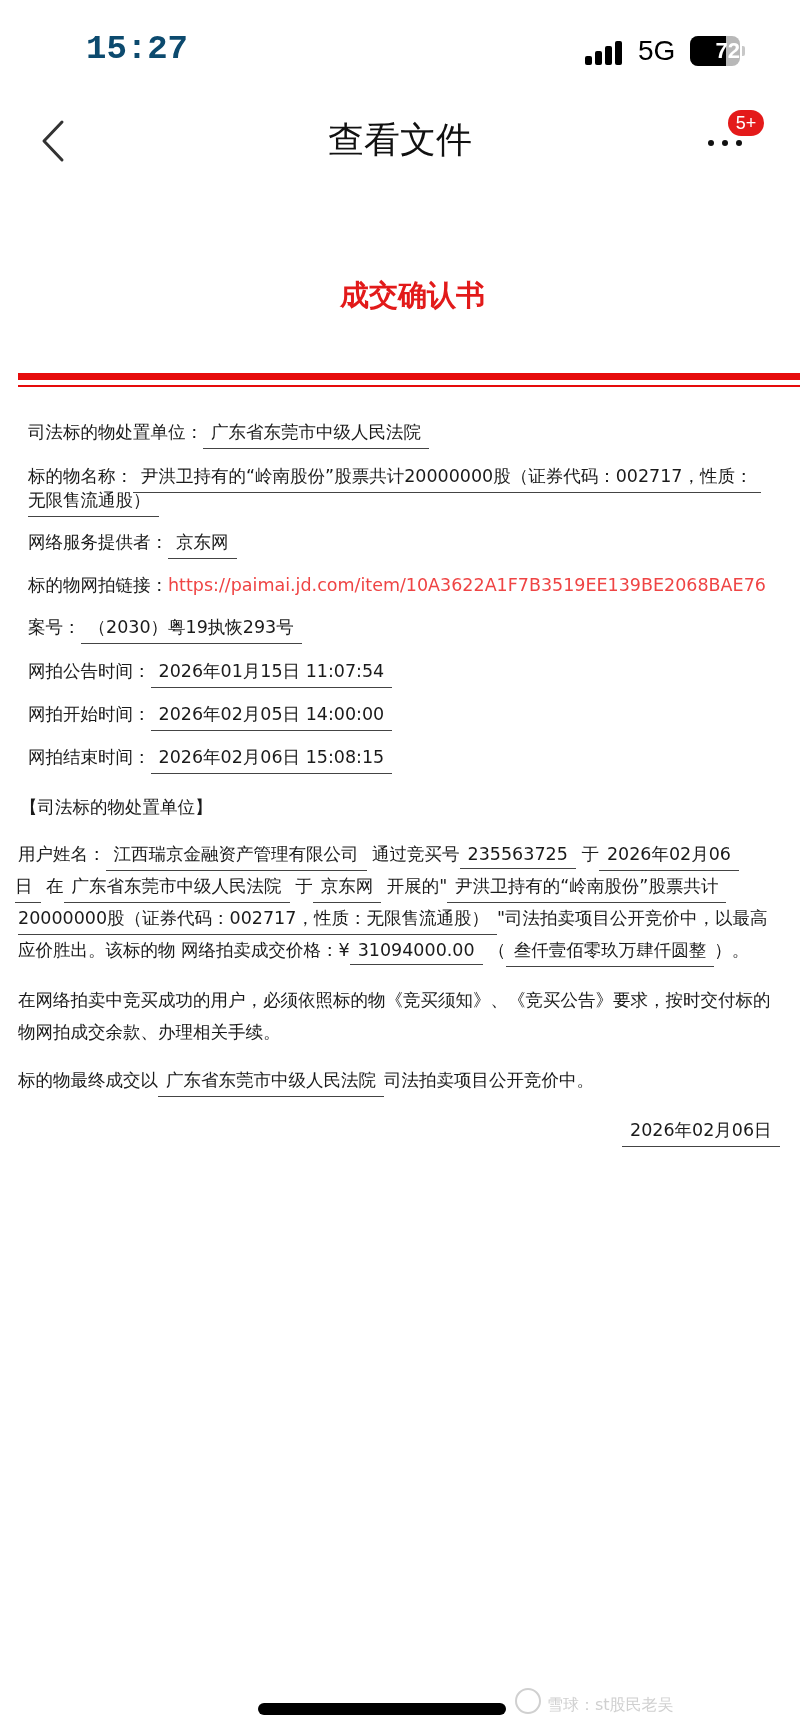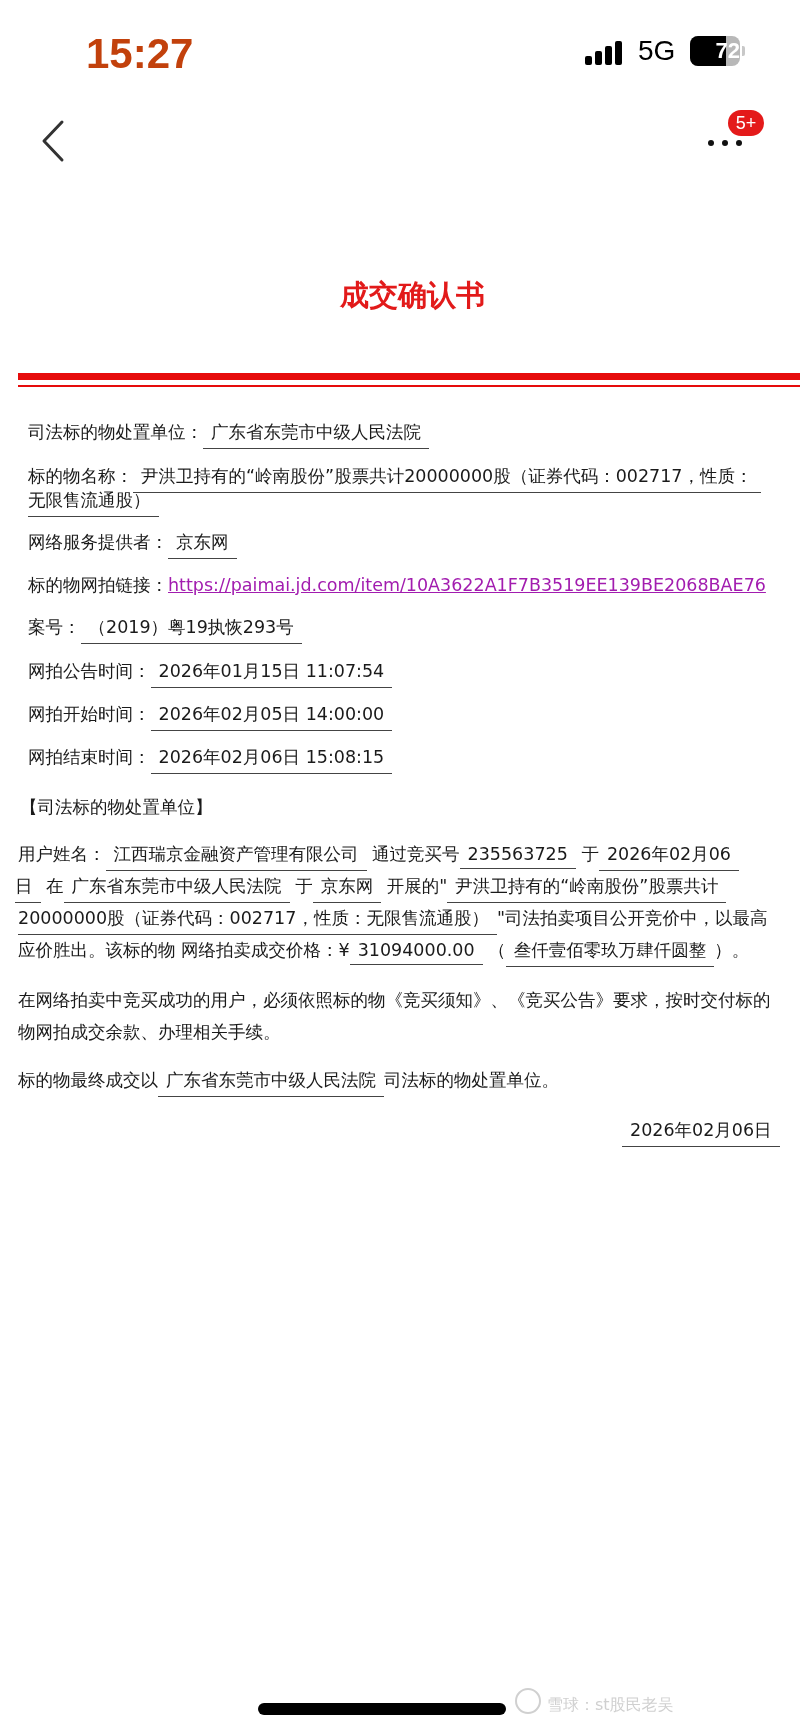--- a/index.html
+++ b/index.html
@@ -1,21 +1,21 @@
 <!DOCTYPE html>
 <html><head>
 <meta charset="utf-8">
 <style>
   * { box-sizing: border-box; margin: 0; padding: 0; }
   html, body { width: 800px; height: 1731px; background: #ffffff; overflow: hidden; }
   body { position: relative; font-family: "DejaVu Sans", "Liberation Sans", sans-serif; color: #111; }
 
   
   .status-bar { position: absolute; top: 0; left: 0; width: 800px; height: 100px; }
-  .status-time { position: absolute; left: 86px; top: 30px; font-size: 42px; font-weight: bold; font-family: Liberation Sans, sans-serif; letter-spacing: 0px; color: #c2410c; }
+  .status-time { position: absolute; left: 86px; top: 30px; font-size: 34px; font-weight: bold; font-family: Liberation Mono, monospace; letter-spacing: 0px; color: #0c4a6e; }
   .signal { position: absolute; left: 585px; top: 41px; width: 40px; height: 24px; }
   .signal i { position: absolute; bottom: 0; width: 7px; background: #000; border-radius: 2px; }
   .net { position: absolute; left: 638px; top: 35px; font-size: 28px; font-family: "Liberation Sans", sans-serif; color: #000; }
   .battery { position: absolute; left: 690px; top: 36px; width: 50px; height: 30px; border-radius: 8px; background: #b8b8b8; overflow: hidden; }
   .battery .fill { position: absolute; left: 0; top: 0; width: 36px; height: 30px; background: #000; }
   .battery .level { position: absolute; left: 0; top: 0; width: 50px; height: 30px; line-height: 30px; text-align: right; font-size: 22px; font-weight: bold; color: #fff; font-family: "Liberation Sans", sans-serif; }
   .battery-tip { position: absolute; left: 742px; top: 46px; width: 3px; height: 10px; background: #c8c8c8; border-radius: 0 2px 2px 0; }
 
   
   .nav-bar { position: absolute; top: 100px; left: 0; width: 800px; height: 80px; }
@@ -26,21 +26,21 @@
   .badge { position: absolute; left: 728px; top: 110px; min-width: 36px; height: 26px; padding: 0 5px; border-radius: 13px; background: #e41a1a; color: #fff; font-size: 18px; line-height: 26px; text-align: center; font-family: "Liberation Sans", sans-serif; }
 
   
   .doc-title { position: absolute; top: 276px; left: 0; width: 825px; text-align: center; font-size: 29px; font-weight: bold; color: #e21a1a; }
   .rule-thick { position: absolute; left: 18px; top: 373px; width: 782px; height: 7px; background: #e60c0c; }
   .rule-thin { position: absolute; left: 18px; top: 385px; width: 782px; height: 2px; background: #e60c0c; }
 
   .doc { position: absolute; left: 0; top: 0; width: 800px; font-size: 17.5px; color: #1a1a1a; }
   .line { position: absolute; white-space: nowrap; }
   .u { display: inline-block; border-bottom: 1.5px solid #444; padding: 0 8px 4px 8px; }
-  .link { color: #a21caf; text-decoration: underline; cursor: pointer; }
+  .link { color: #ef4444; cursor: pointer; }
 
   .home-indicator { position: absolute; left: 258px; top: 1703px; width: 248px; height: 12px; border-radius: 6px; background: #000; }
   .watermark { position: absolute; left: 515px; top: 1688px; font-size: 16px; color: #d0d0d0; white-space: nowrap; }
   .wm-logo { display: inline-block; width: 26px; height: 26px; border: 2px solid #d0d0d0; border-radius: 50%; vertical-align: -4px; margin-right: 6px; }
 </style>
 </head>
 <body>
 
 <div class="status-bar">
   <div class="status-time">15:27</div>
@@ -57,20 +57,21 @@
   </div>
   <div class="battery-tip"></div>
 </div>
 
 <div class="nav-bar">
   <div class="back-btn">
     <svg width="40" height="46" viewBox="0 0 40 46">
       <polyline points="26,4 8,23 26,42" fill="none" stroke="#333" stroke-width="3" stroke-linecap="round" stroke-linejoin="round"></polyline>
     </svg>
   </div>
+  <div class="nav-title">查看文件</div>
   <div class="more-btn">
     <span class="dot" style="left:8px"></span>
     <span class="dot" style="left:22px"></span>
     <span class="dot" style="left:36px"></span>
   </div>
 </div>
 <div class="badge">5+</div>
 
 <div class="doc-title">成交确认书</div>
 <div class="rule-thick"></div>
@@ -90,21 +91,21 @@
 
   <div class="line" style="left:28px;top:530px">
     <span>网络服务提供者：</span><span class="u">京东网</span>
   </div>
 
   <div class="line" style="left:28px;top:573px">
     <span>标的物网拍链接：</span><span class="link">https://paimai.jd.com/item/10A3622A1F7B3519EE139BE2068BAE76</span>
   </div>
 
   <div class="line" style="left:28px;top:615px">
-    <span>案号：</span><span class="u">（2019）粤19执恢293号</span>
+    <span>案号：</span><span class="u">（2030）粤19执恢293号</span>
   </div>
 
   <div class="line" style="left:28px;top:659px">
     <span>网拍公告时间：</span><span class="u">2026年01月15日 11:07:54</span>
   </div>
 
   <div class="line" style="left:28px;top:702px">
     <span>网拍开始时间：</span><span class="u">2026年02月05日 14:00:00</span>
   </div>
 
@@ -130,21 +131,21 @@
   </div>
   <div class="line" style="left:18px;top:938px">
     <span>应价胜出。该标的物 网络拍卖成交价格：¥</span><span class="u">31094000.00</span>
     <span>（</span><span class="u">叁仟壹佰零玖万肆仟圆整</span><span>）。</span>
   </div>
 
   <div class="line" style="left:18px;top:988px">在网络拍卖中竞买成功的用户，必须依照标的物《竞买须知》、《竞买公告》要求，按时交付标的</div>
   <div class="line" style="left:18px;top:1020px">物网拍成交余款、办理相关手续。</div>
 
   <div class="line" style="left:18px;top:1068px">
-    <span>标的物最终成交以</span><span class="u">广东省东莞市中级人民法院</span><span>司法标的物处置单位。</span>
+    <span>标的物最终成交以</span><span class="u">广东省东莞市中级人民法院</span><span>司法拍卖项目公开竞价中。</span>
   </div>
 
   <div class="line" style="left:622px;top:1118px">
     <span class="u">2026年02月06日</span>
   </div>
 </div>
 
 <div class="home-indicator"></div>
 <div class="watermark"><span class="wm-logo"></span><span>雪球：st股民老吴</span></div>
 

